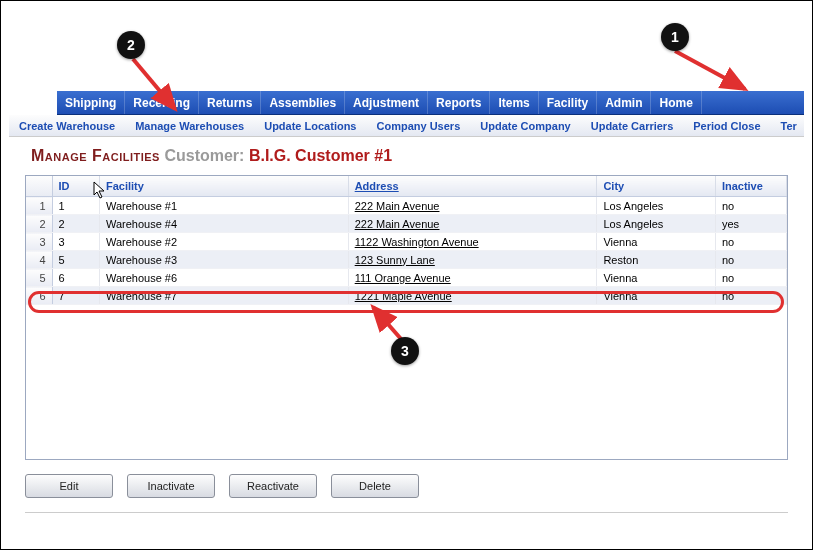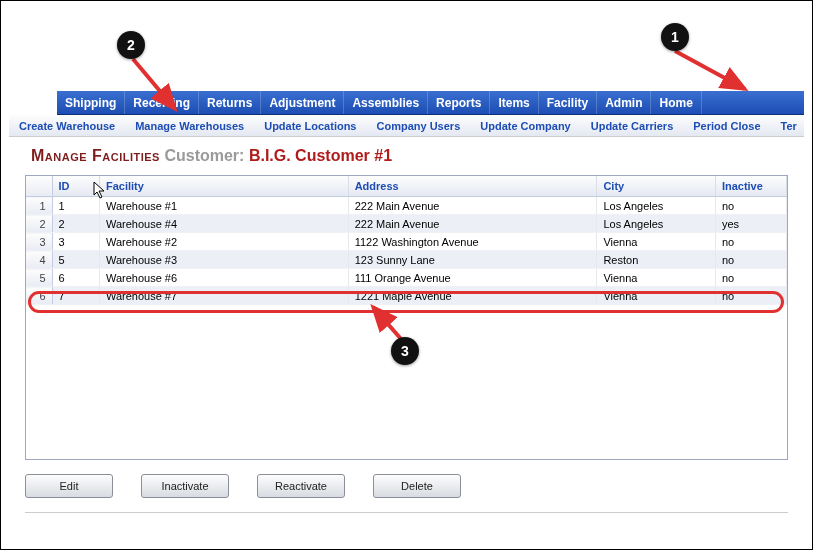--- a/index.html
+++ b/index.html
@@ -98,39 +98,39 @@
     border-right: 1px solid #e6e8ee;
     border-bottom: 1px solid #f0f1f5;
     height: 18px;
     white-space: nowrap;
   }
   table.grid tr.odd td { background: #ffffff; }
   table.grid tr.even td { background: #eceff6; }
   table.grid .col-rownum { width: 22px; text-align: right; color: #444; background: linear-gradient(#fdfdfd,#e9ecf4) !important; border-right: 1px solid #c4cde0; }
   table.grid .col-id { width: 40px; }
   table.grid .col-facility { width: 210px; }
-  table.grid .col-address { width: 210px; }
+  table.grid .col-address { width: 210px; text-decoration: underline; }
   table.grid .col-city { width: 100px; }
   table.grid .col-inactive { width: 60px; }
 
   .row-highlight {
     position: absolute;
     border: 3px solid #e03030;
     border-radius: 12px;
     pointer-events: none;
   }
   .cursor-icon {
     position: absolute;
     pointer-events: none;
   }
 
   .buttons {
     margin: 14px 16px;
     display: flex;
-    gap: 28px;
+    gap: 14px;
   }
   .btn {
     width: 88px;
     height: 24px;
     font-size: 11px;
     background: linear-gradient(#fdfdfd, #d8dbe2);
     border: 1px solid #8a8f9a;
     border-radius: 3px;
     cursor: pointer;
     color: #222;
@@ -186,22 +186,22 @@
   </defs>
   <line x1="6" y1="4" x2="48" y2="54" stroke="#e03030" stroke-width="4" marker-end="url(#ah2)"></line>
 </svg>
 
 <div class="content-wrap">
 
   <div class="main-nav">
     <div class="nav-item">Shipping</div>
     <div class="nav-item">Receiving</div>
     <div class="nav-item">Returns</div>
+    <div class="nav-item">Assemblies</div>
     <div class="nav-item">Adjustment</div>
-    <div class="nav-item">Assemblies</div>
     <div class="nav-item">Reports</div>
     <div class="nav-item">Items</div>
     <div class="nav-item">Facility</div>
     <div class="nav-item">Admin</div>
     <div class="nav-item">Home</div>
   </div>
 
   <div class="sub-nav">
     <div class="sub-item">Create Warehouse</div>
     <div class="sub-item">Manage Warehouses</div>

